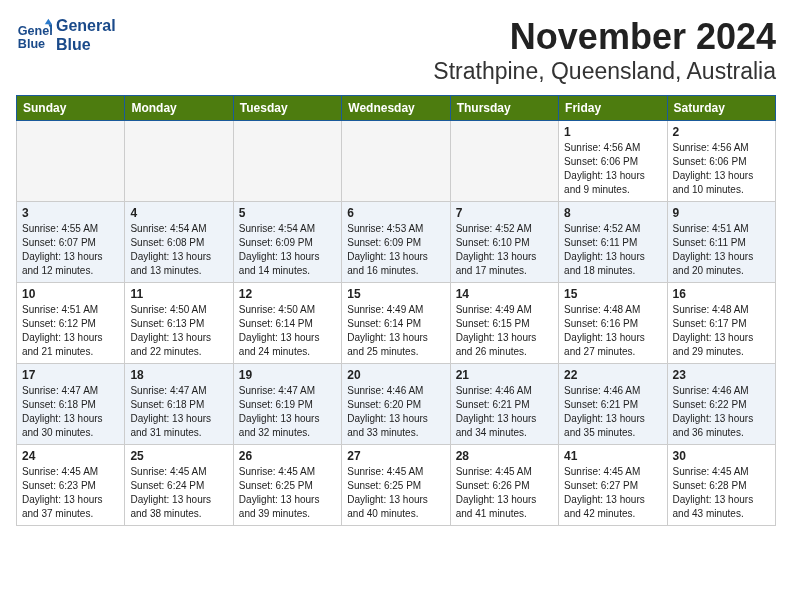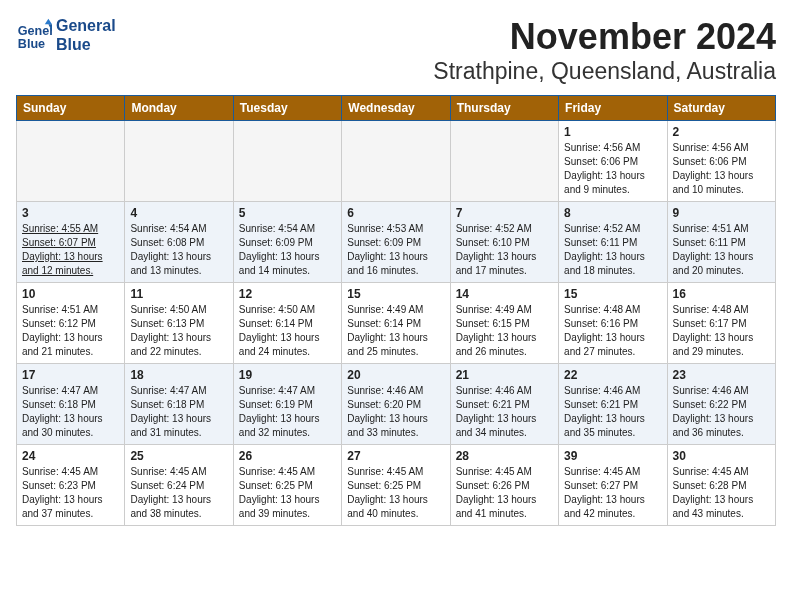--- a/index.html
+++ b/index.html
@@ -35,21 +35,21 @@
     }
     .location-title {
       font-size: 23px;
       color: #333;
     }
     .calendar {
       width: 100%;
       border-collapse: collapse;
     }
     .calendar th {
-      background-color: #a16207;
+      background-color: #4d7c0f;
       color: #fff;
       font-size: 12px;
       font-weight: bold;
       padding: 5px 6px;
       text-align: left;
       border: 1px solid #1a5a9a;
     }
     .calendar td {
       border: 1px solid #ccc;
       vertical-align: top;
@@ -130,21 +130,21 @@
           <span class="day-num">2</span>
           <div class="day-info" style="white-space: pre-line;">Sunrise: 4:56 AM
 Sunset: 6:06 PM
 Daylight: 13 hours
 and 10 minutes.</div>
         </td>
       </tr>
       <tr>
         <td>
           <span class="day-num">3</span>
-          <div class="day-info" style="white-space: pre-line; text-decoration: underline;">Sunrise: 4:55 AM
+          <div class="day-info" style="white-space: pre-line;">Sunrise: 4:55 AM
 Sunset: 6:07 PM
 Daylight: 13 hours
 and 12 minutes.</div>
         </td>
         <td>
           <span class="day-num">4</span>
           <div class="day-info" style="white-space: pre-line;">Sunrise: 4:54 AM
 Sunset: 6:08 PM
 Daylight: 13 hours
 and 13 minutes.</div>
@@ -317,21 +317,21 @@
 and 40 minutes.</div>
         </td>
         <td>
           <span class="day-num">28</span>
           <div class="day-info" style="white-space: pre-line;">Sunrise: 4:45 AM
 Sunset: 6:26 PM
 Daylight: 13 hours
 and 41 minutes.</div>
         </td>
         <td>
-          <span class="day-num">39</span>
+          <span class="day-num">41</span>
           <div class="day-info" style="white-space: pre-line;">Sunrise: 4:45 AM
 Sunset: 6:27 PM
 Daylight: 13 hours
 and 42 minutes.</div>
         </td>
         <td>
           <span class="day-num">30</span>
           <div class="day-info" style="white-space: pre-line;">Sunrise: 4:45 AM
 Sunset: 6:28 PM
 Daylight: 13 hours

